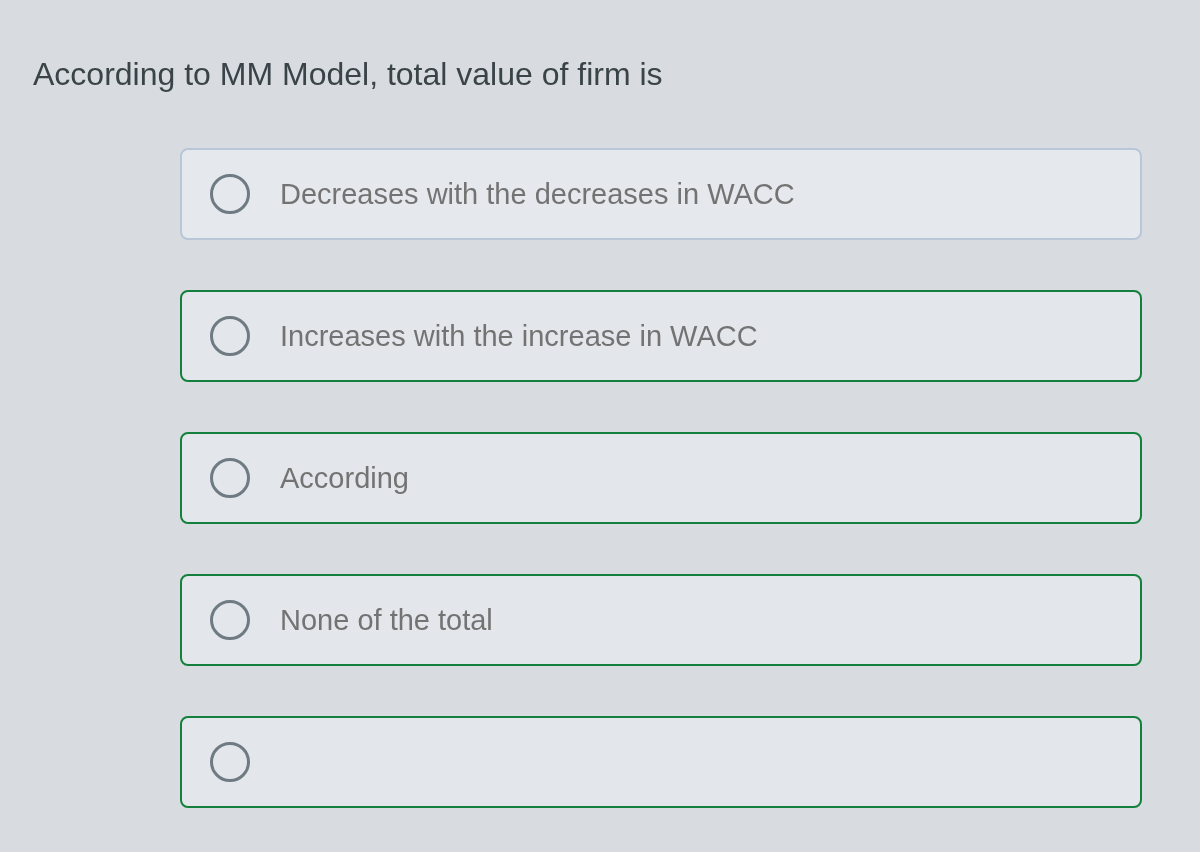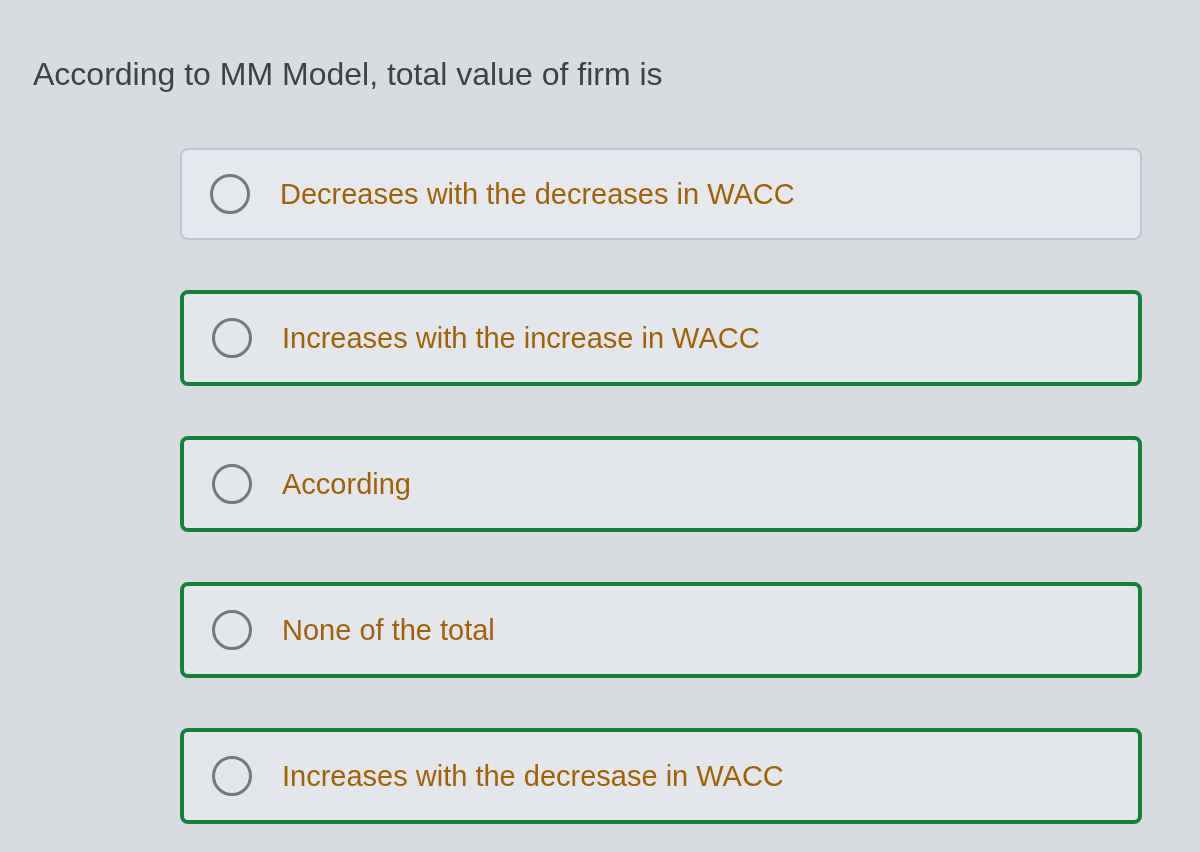--- a/index.html
+++ b/index.html
@@ -26,42 +26,42 @@
       padding-left: 5px;
     }
     .options-wrapper {
       padding-left: 150px;
       padding-right: 40px;
     }
     .option-row {
       display: flex;
       align-items: center;
       background: #e3e6ea;
-      border: 4px solid #15803d;
+      border: 2px solid #15803d;
       border-radius: 8px;
       padding: 22px 26px;
       margin-bottom: 50px;
       cursor: pointer;
     }
     .option-row.highlighted {
       border: 2px solid #b8c6d8;
       background: #e5e9ed;
     }
     .radio-circle {
       width: 40px;
       height: 40px;
       border: 3px solid #6f7b83;
       border-radius: 50%;
       flex-shrink: 0;
       margin-right: 28px;
       background: transparent;
     }
     .option-label {
       font-size: 29px;
-      color: #a16207;
+      color: #737373;
       font-weight: 400;
     }
   </style>
 </head>
 <body>
 
 <div class="question-container">
   <div class="question-text">According to MM Model, total value of firm is</div>
 
   <div class="options-wrapper">
@@ -81,17 +81,16 @@
       <span class="option-label">According</span>
     </div>
 
     <div class="option-row">
       <span class="radio-circle"></span>
       <span class="option-label">None of the total</span>
     </div>
 
     <div class="option-row">
       <span class="radio-circle"></span>
-      <span class="option-label">Increases with the decresase in WACC</span>
     </div>
 
   </div>
 </div>
 
 </body></html>

